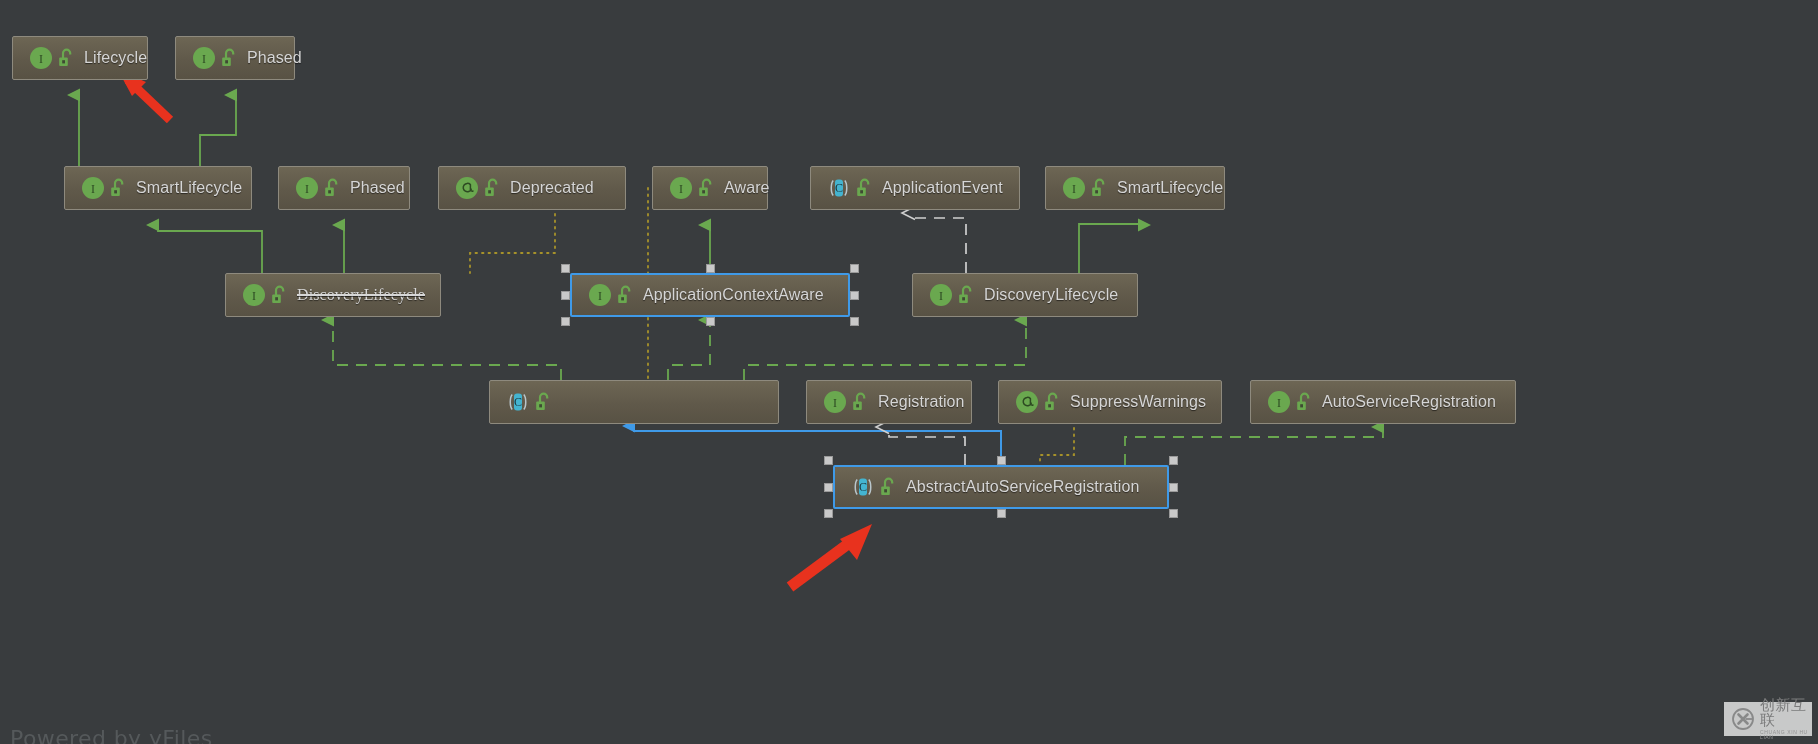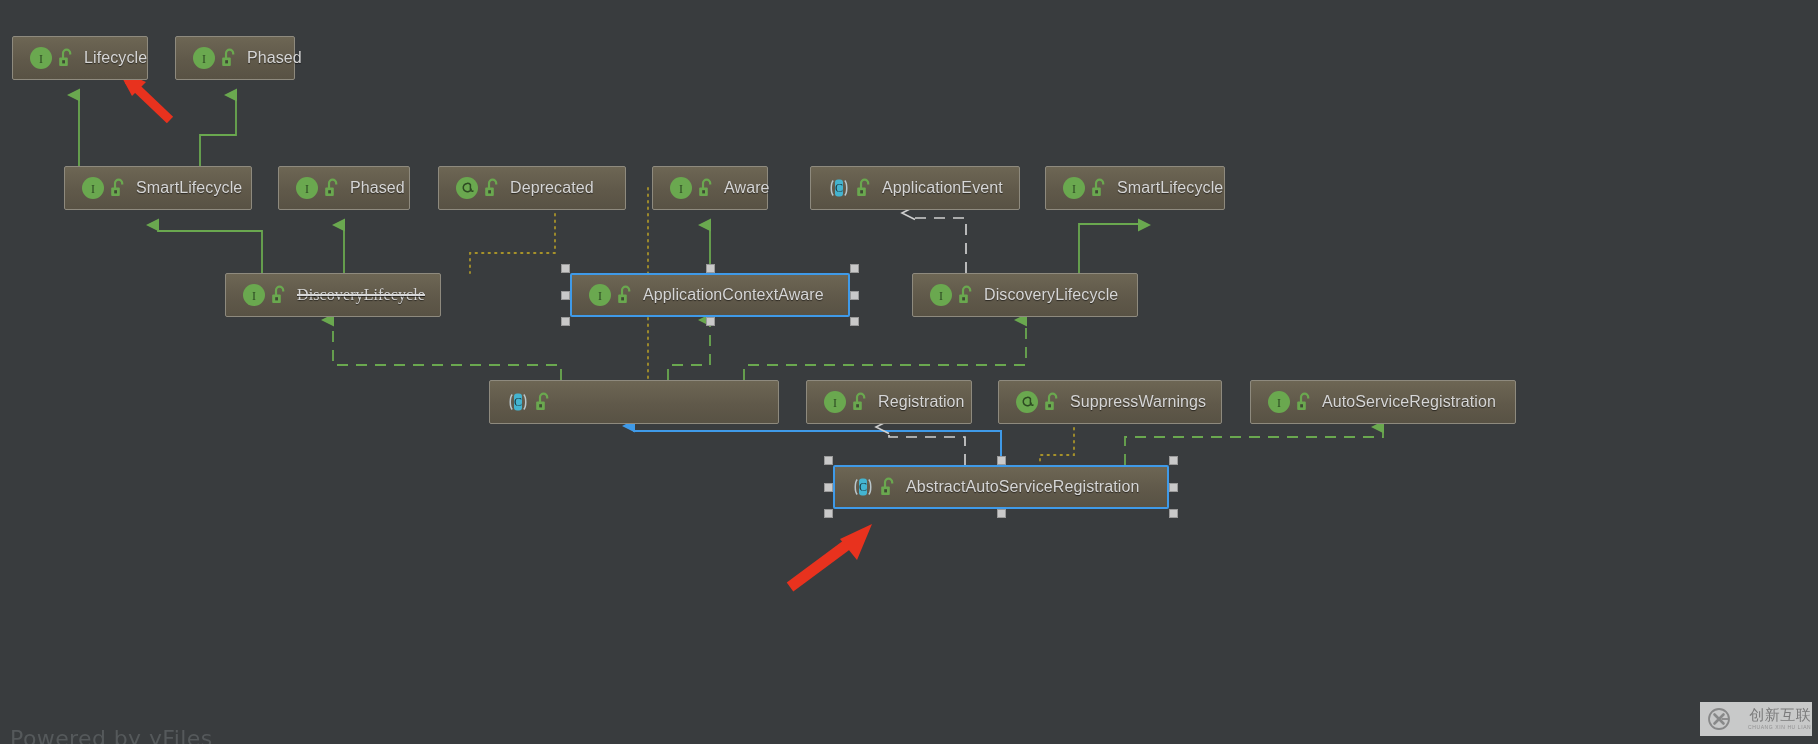--- a/index.html
+++ b/index.html
@@ -97,30 +97,29 @@
     color: #55595b;
     font-size: 22px;
     font-family: "DejaVu Sans", sans-serif;
     letter-spacing: .4px;
     user-select: none;
   }
   #brand {
     position: absolute;
     right: 6px;
     bottom: 8px;
-    width: 112px;
+    width: 88px;
     height: 34px;
     background: #e8e8e8;
     display: flex;
     align-items: center;
-    gap: 17px;
+    gap: 5px;
     padding-left: 7px;
     box-sizing: border-box;
     opacity: .82;
-    text-align: right;
   }
   #brand .bmark { flex: 0 0 24px; }
   #brand .btxt { display: flex; flex-direction: column; line-height: 1; }
   #brand .bcn {
     font-size: 15px;
     color: #8a8a8a;
     font-family: "DejaVu Sans", sans-serif;
     letter-spacing: .5px;
   }
   #brand .bpy {

